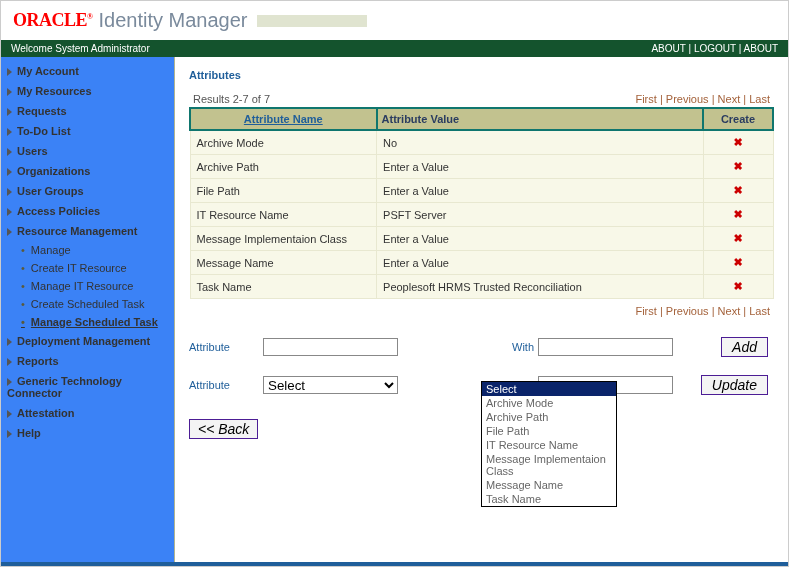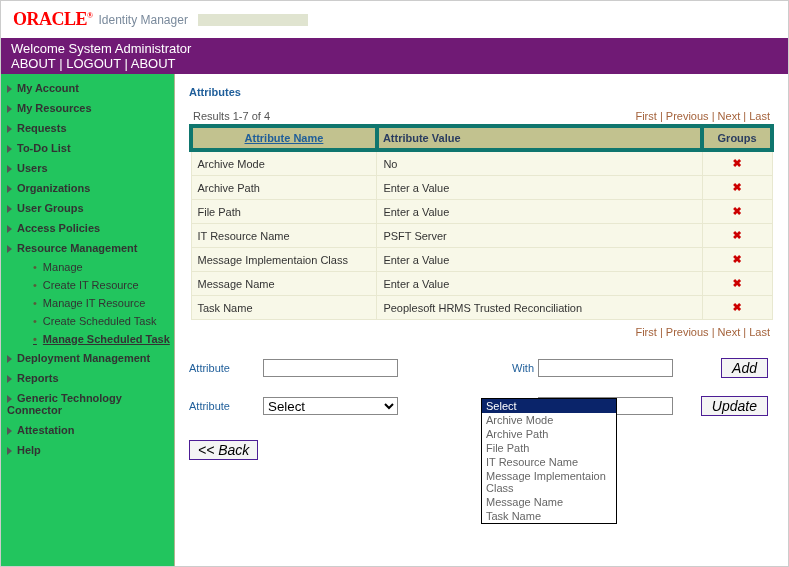--- a/index.html
+++ b/index.html
@@ -1,39 +1,39 @@
 <!DOCTYPE html>
 <html><head>
 <meta charset="utf-8">
 <style>
 * { box-sizing: border-box; margin: 0; padding: 0; }
 body { font-family: Tahoma, Arial, sans-serif; font-size: 11px; background: #fff; width: 789px; height: 567px; border: 1px solid #ccc; }
 .header { padding: 8px 12px; display: flex; align-items: center; }
 .logo-oracle { color: #f00; font-weight: bold; font-size: 18px; font-family: Georgia, serif; letter-spacing: -0.5px; }
 .logo-oracle sup { font-size: 8px; }
-.logo-text { color: #7a8a9c; font-size: 12px; margin-left: 6px; }
+.logo-text { color: #7a8a9c; font-size: 20px; margin-left: 6px; }
 .logo-bar { width: 110px; height: 12px; background: #e0e4d0; margin-left: 10px; }
-.welcome-bar { background: #701a75; color: #fff; padding: 3px 10px; font-size: 13px; display: flex; justify-content: space-between; flex-direction: column; }
+.welcome-bar { background: #14532d; color: #fff; padding: 3px 10px; font-size: 10px; display: flex; justify-content: space-between; }
 .welcome-bar .links span { cursor: pointer; }
 .layout { display: flex; height: 505px; }
-.sidebar { width: 174px; background: #22c55e; border-right: 1px solid #b0b490; padding-top: 4px; }
+.sidebar { width: 174px; background: #3b82f6; border-right: 1px solid #b0b490; padding-top: 4px; }
 .sidebar ul { list-style: none; }
 .sidebar li { padding: 4px 6px; color: #333; font-weight: bold; cursor: pointer; }
 .sidebar li .arrow { display: inline-block; width: 0; height: 0; border-top: 4px solid transparent; border-bottom: 4px solid transparent; border-left: 5px solid #555; margin-right: 5px; vertical-align: middle; }
-.sidebar .sub { list-style: none; padding-left: 32px; }
+.sidebar .sub { list-style: none; padding-left: 20px; }
 .sidebar .sub li { font-weight: normal; padding: 3px 0; }
 .sidebar .sub li::before { content: "•"; color: #5a5a3a; margin-right: 6px; }
 .sidebar .sub li.active { font-weight: bold; text-decoration: underline; }
 .main { flex: 1; padding: 12px 14px; color: #2a3c60; position: relative; overflow: hidden; }
 .page-title { color: #1f5e9a; font-weight: bold; margin-bottom: 10px; }
 .results-bar { display: flex; justify-content: space-between; padding: 2px 4px; color: #555; }
 .pager-text { color: #a4623b; }
 .pager-text span { cursor: pointer; }
 table.attrs { width: 100%; border-collapse: collapse; }
-table.attrs th { background: #c2c28f; color: #2a3c60; font-weight: bold; padding: 4px; text-align: left; border: 4px solid #0f766e; }
+table.attrs th { background: #c2c28f; color: #2a3c60; font-weight: bold; padding: 4px; text-align: left; border: 2px solid #0f766e; }
 table.attrs th.name { text-align: center; text-decoration: underline; color: #1f5e9a; }
 table.attrs th.delete-col { text-align: center; }
 table.attrs td { background: #f8f8e8; border: 1px solid #e8e8d0; padding: 5px 6px; color: #333; }
 table.attrs td.delete-cell { text-align: center; color: #c00; font-weight: bold; cursor: pointer; }
 .form-row { display: flex; align-items: center; margin-top: 18px; gap: 4px; }
 .form-row .lbl { width: 70px; color: #1f5e9a; }
 .form-row input[type=text] { width: 135px; border: 1px solid #888; height: 18px; padding: 0 2px; }
 .form-row select { width: 135px; border: 1px solid #888; height: 18px; background: #fff; }
 .form-row .with { margin-left: 110px; color: #1f5e9a; }
 .btn { font-size: 14px; padding: 1px 10px; border: 1px solid #4c1d95; background: #f4f4f4; cursor: pointer; font-style: italic; }
@@ -87,35 +87,35 @@
         <li><span class="arrow"></span><span>Generic Technology Connector</span></li>
         <li><span class="arrow"></span><span>Attestation</span></li>
         <li><span class="arrow"></span><span>Help</span></li>
       </ul>
   </div>
 
   <div class="main">
     <div class="page-title">Attributes</div>
 
     <div class="results-bar">
-      <span>Results 1-7 of 4</span>
+      <span>Results 2-7 of 7</span>
       <span class="pager-text">
         <span>First</span> |
         <span>Previous</span> |
         <span>Next</span> |
         <span>Last</span>
       </span>
     </div>
 
     <table class="attrs">
       <thead>
         <tr>
           <th class="name" style="width:32%">Attribute Name</th>
           <th style="width:56%">Attribute Value</th>
-          <th class="delete-col" style="width:12%">Groups</th>
+          <th class="delete-col" style="width:12%">Create</th>
         </tr>
       </thead>
       <tbody id="attr-tbody">
           <tr>
             <td>Archive Mode</td>
             <td>No</td>
             <td class="delete-cell">✖</td>
           </tr>
           <tr>
             <td>Archive Path</td>

